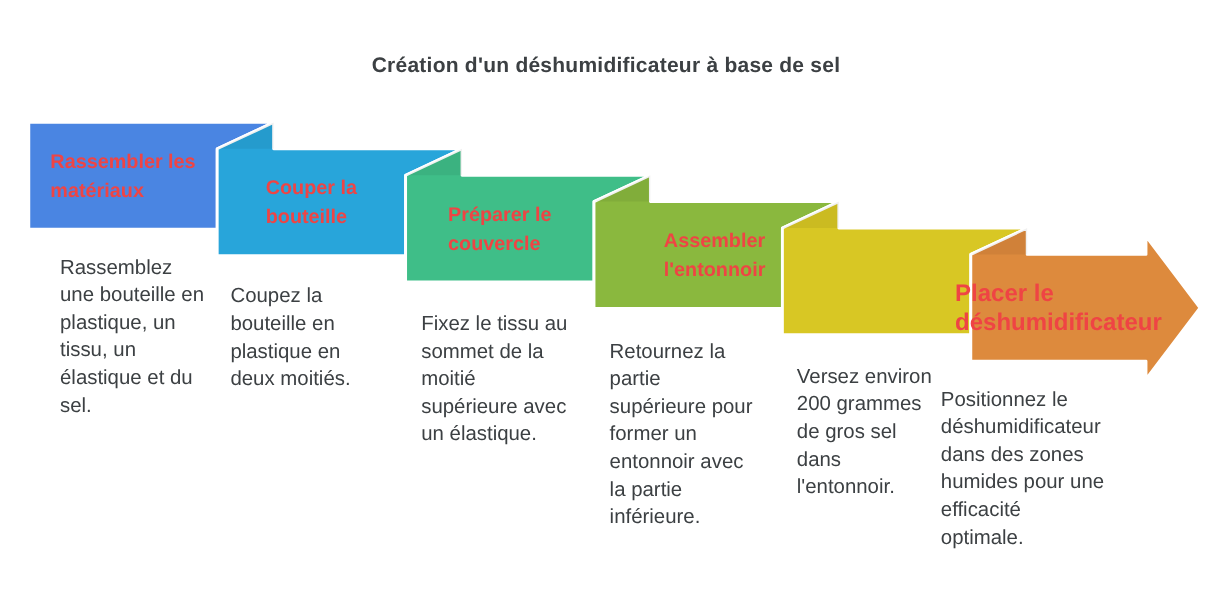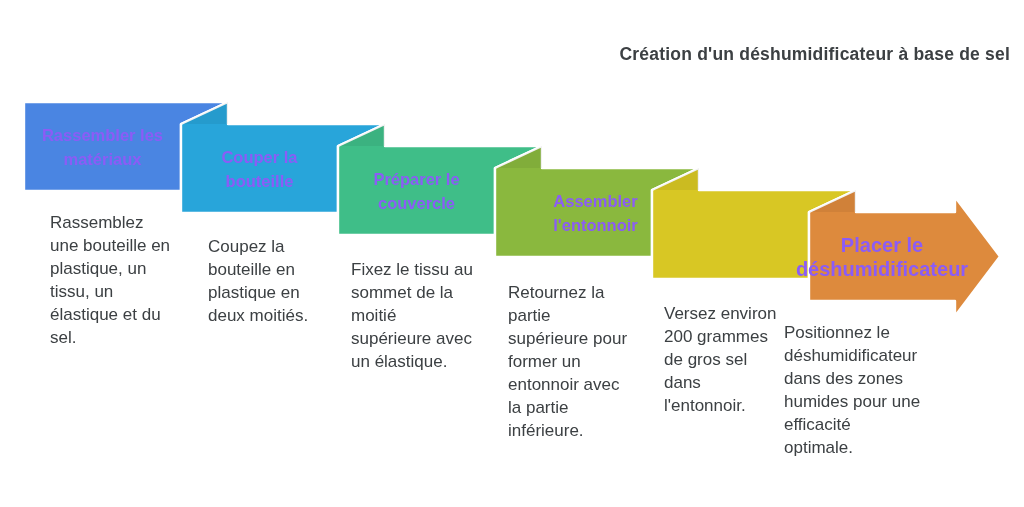--- a/index.html
+++ b/index.html
@@ -1,41 +1,41 @@
 <!DOCTYPE html>
 <html><head>
 <meta charset="utf-8">
 <style>
   html,body{margin:0;padding:0;background:#fff;}
   #canvas{
     position:relative;width:1024px;height:507px;background:#ffffff;
     overflow:hidden;font-family:"Liberation Sans", sans-serif;
   }
   .main-title{
-    position:absolute;top:44px;left:0;width:1010px;text-align:right;
+    position:absolute;top:44px;left:0;width:1010px;text-align:center;
     font-size:17.5px;font-weight:bold;color:#3c4043;letter-spacing:.2px;
   }
   #steps-svg{position:absolute;left:0;top:0;}
   .step-title{
     position:absolute;display:flex;align-items:center;justify-content:center;
-    text-align:center;color:#8b5cf6;font-weight:bold;font-size:16.5px;
+    text-align:left;color:#ef4444;font-weight:bold;font-size:16.5px;
     line-height:24px;white-space:pre-line;
   }
   .t0{left:24px;top:102px;width:157px;height:89px;}
   .t1{left:181px;top:124px;width:157px;height:89px;}
   .t2{left:338px;top:146px;width:157px;height:89px;}
   .t3{left:517px;top:168px;width:157px;height:89px;}
   .t4{left:652px;top:190px;width:157px;height:89px;}
   .t5{left:805px;top:212px;width:154px;height:89px;font-size:20px;}
   .step-desc{
     position:absolute;width:172px;color:#3c4043;font-size:17px;
     line-height:23px;white-space:pre-line;
   }
   .d0{left:50px;top:211px;}
-  .d1{left:192px;top:235px;margin-left:16px;}
+  .d1{left:192px;top:235px;}
   .d2{left:351px;top:258px;}
   .d3{left:508px;top:281px;}
   .d4{left:664px;top:302px;}
   .d5{left:784px;top:321px;}
 </style>
 </head>
 <body>
 
 <div id="canvas">
   <div class="main-title">Création d'un déshumidificateur à base de sel</div>

